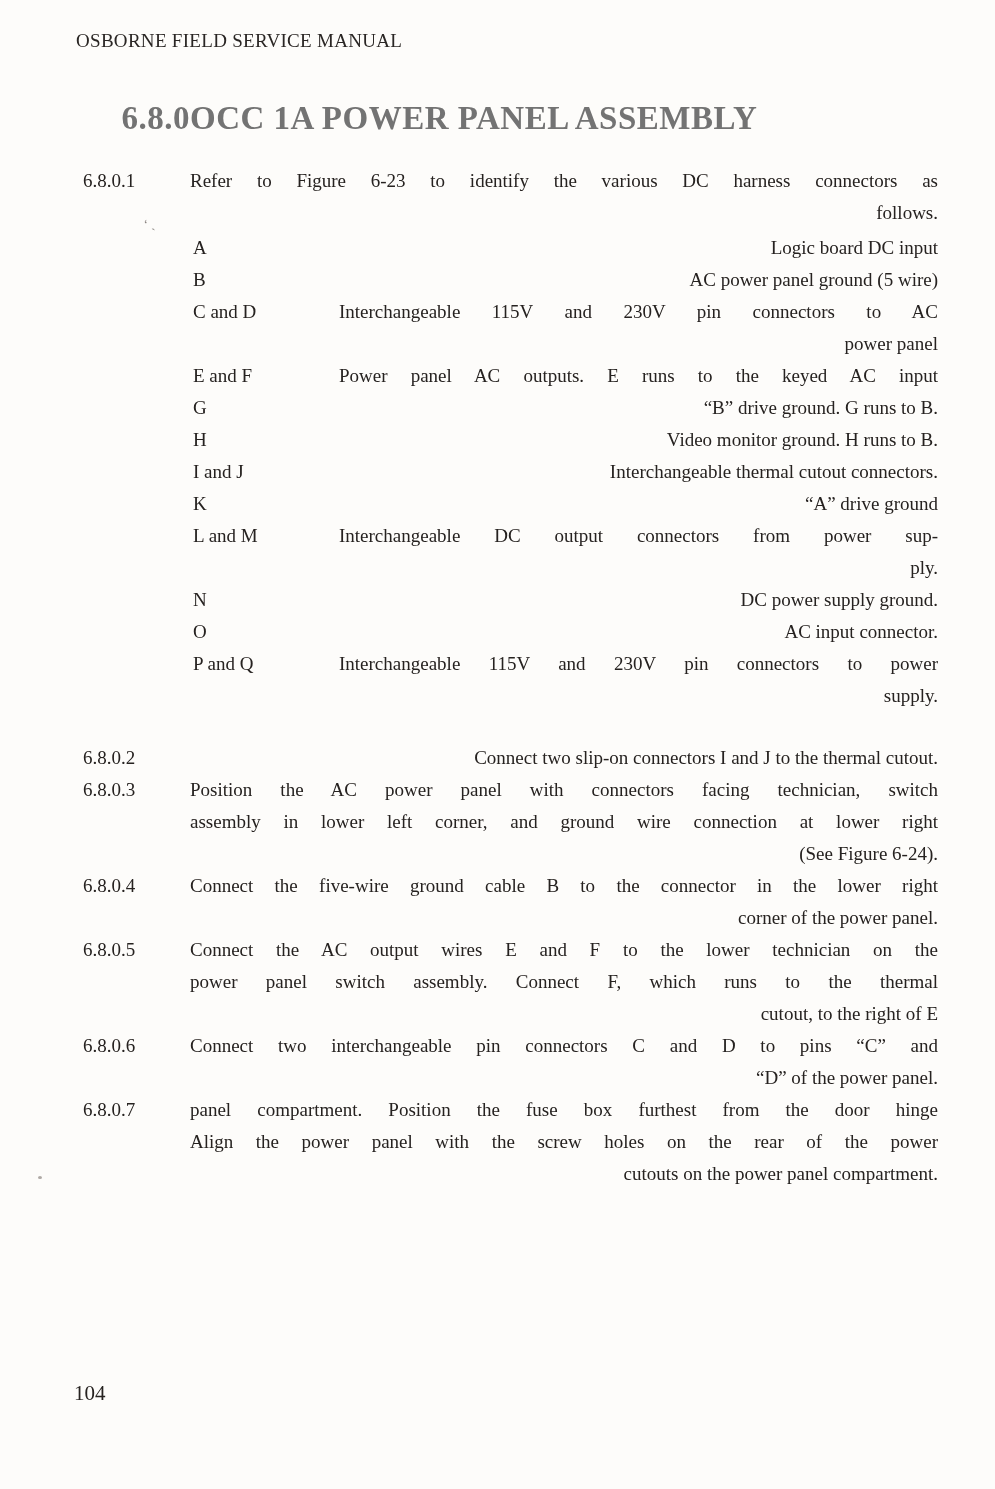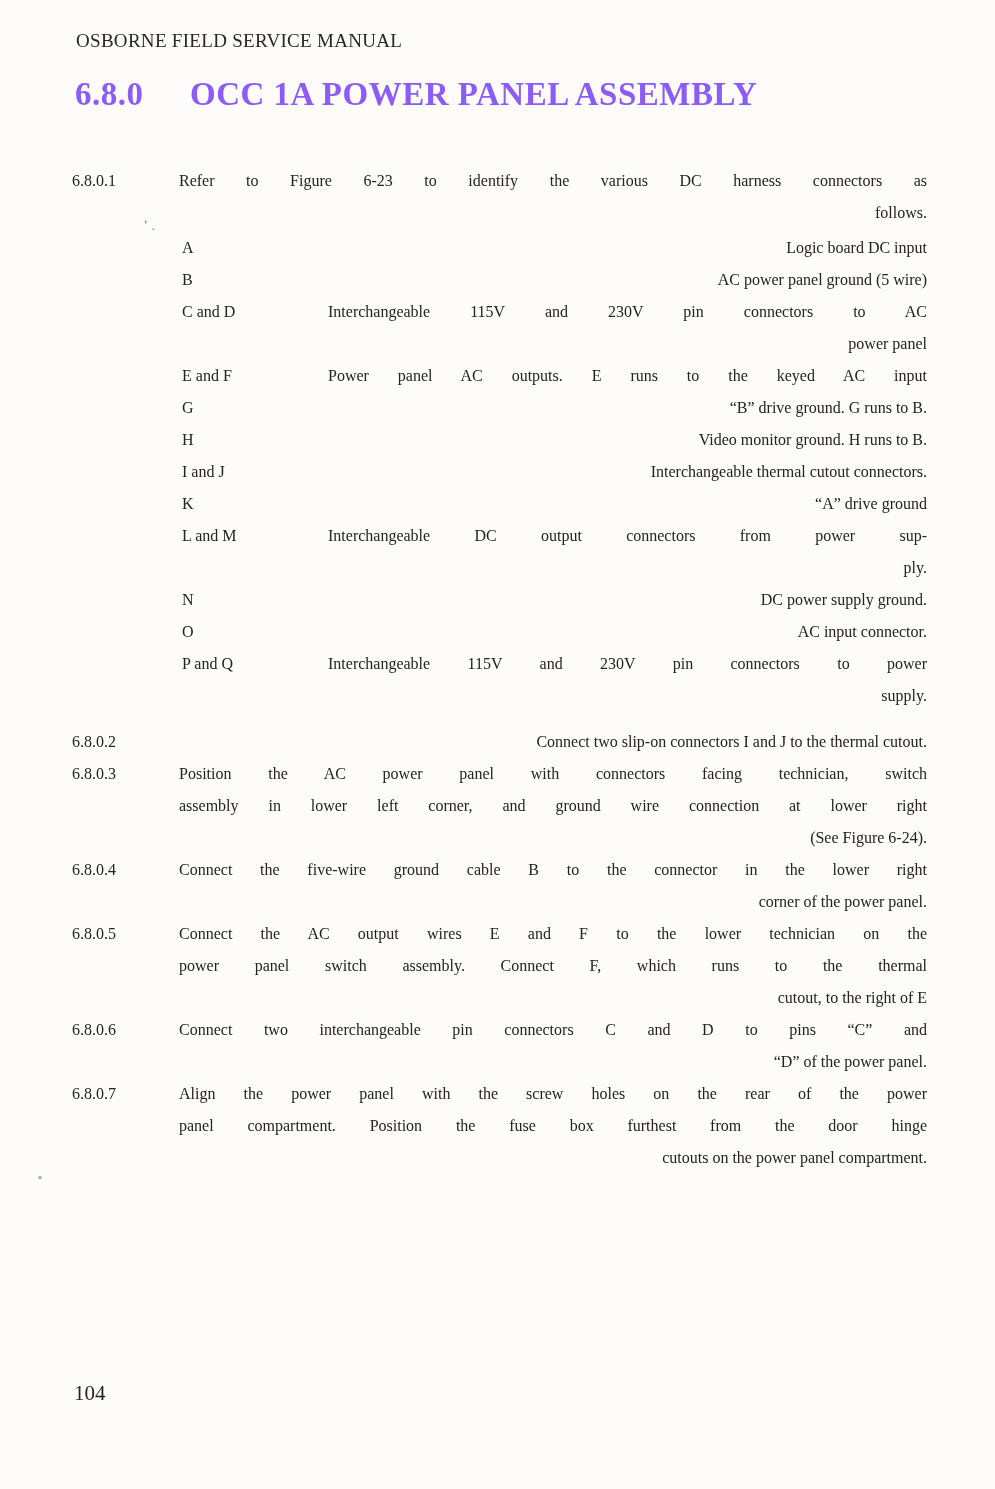--- a/index.html
+++ b/index.html
@@ -21,38 +21,39 @@
     position: absolute;
     left: 76px;
     top: 30px;
     font-size: 19px;
     letter-spacing: 0.3px;
     color: #2a2624;
   }
   .heading {
     position: absolute;
     left: 75px;
-    top: 76px;
+    top: 100px;
     display: flex;
     font-weight: 700;
     font-size: 33px;
     letter-spacing: 0.5px;
-    color: #8b5cf6;
+    color: #737373;
     white-space: nowrap;
+    text-align: right;
   }
   .heading .hnum {
     width: 115px;
     flex-shrink: 0;
   }
   .content {
     position: absolute;
-    left: 72px;
+    left: 83px;
     top: 165px;
     width: 855px;
-    font-size: 16px;
+    font-size: 19px;
     line-height: 32px;
   }
   .sec {
     display: flex;
   }
   .sec + .sec { }
   .sec .snum {
     width: 107px;
     flex-shrink: 0;
   }
@@ -219,21 +220,21 @@
           <div class="dl-label">P and Q</div>
           <div class="dl-desc">
             <div class="line j">Interchangeable 115V and 230V pin connectors to power</div>
             <div class="line">supply.</div>
           </div>
         </div>
 
       </div>
     </div>
 
-    <div class="sec" style="margin-top:0;">
+    <div class="sec" style="margin-top:16px;">
       <div class="snum">6.8.0.2</div>
       <div class="sbody">
         <div class="line">Connect two slip-on connectors I and J to the thermal cutout.</div>
       </div>
     </div>
 
     <div class="sec">
       <div class="snum">6.8.0.3</div>
       <div class="sbody">
         <div class="line j">Position the AC power panel with connectors facing technician, switch</div>
@@ -263,22 +264,22 @@
       <div class="snum">6.8.0.6</div>
       <div class="sbody">
         <div class="line j">Connect two interchangeable pin connectors C and D to pins “C” and</div>
         <div class="line">“D” of the power panel.</div>
       </div>
     </div>
 
     <div class="sec">
       <div class="snum">6.8.0.7</div>
       <div class="sbody">
+        <div class="line j">panel compartment. Position the fuse box furthest from the door hinge</div>
         <div class="line j">Align the power panel with the screw holes on the rear of the power</div>
-        <div class="line j">panel compartment. Position the fuse box furthest from the door hinge</div>
         <div class="line">cutouts on the power panel compartment.</div>
       </div>
     </div>
 
   </div>
 
   <div class="page-number">104</div>
 
 </div>
 

